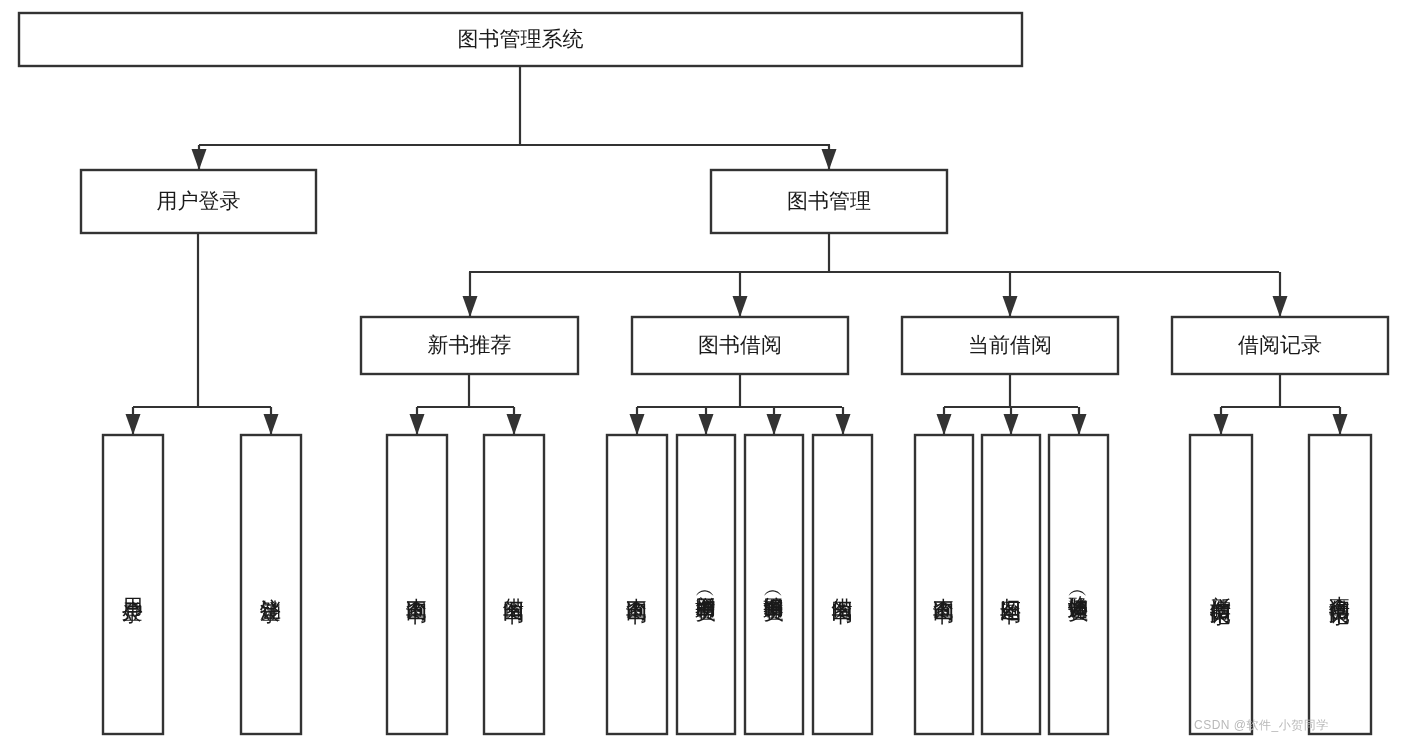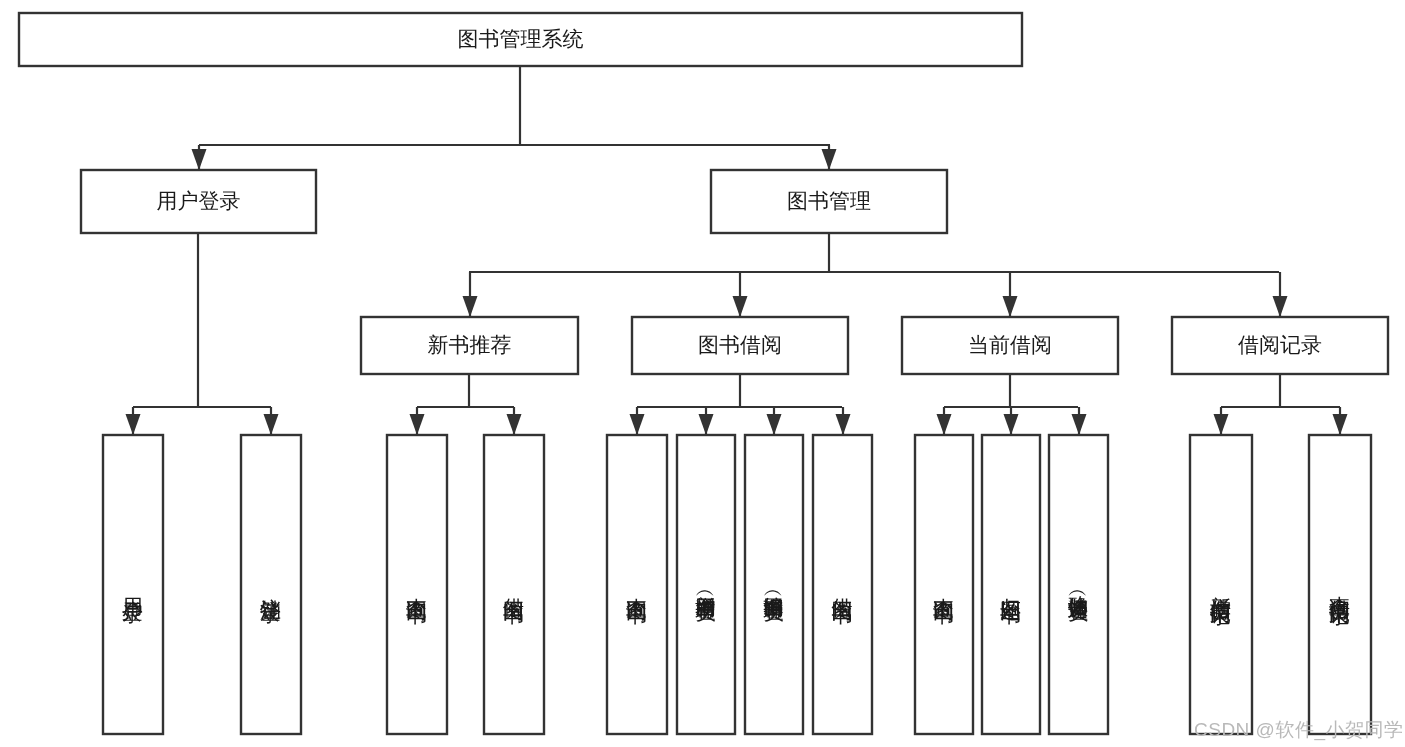--- a/index.html
+++ b/index.html
@@ -59,21 +59,21 @@
   .vlabel-wrap {
     position: absolute;
     display: flex;
     align-items: center;
     justify-content: center;
     pointer-events: none;
   }
   .watermark {
     position: absolute;
     font-family: "Liberation Sans", "DejaVu Sans", sans-serif;
-    font-size: 19px;
+    font-size: 12px;
     color: #b9b9b9;
     white-space: nowrap;
     letter-spacing: 0.5px;
   }
 </style>
 </head>
 <body>
 
 <div id="diagram-root">
   <svg class="diagram-canvas" viewBox="0 0 1405 747" xmlns="http://www.w3.org/2000/svg">

